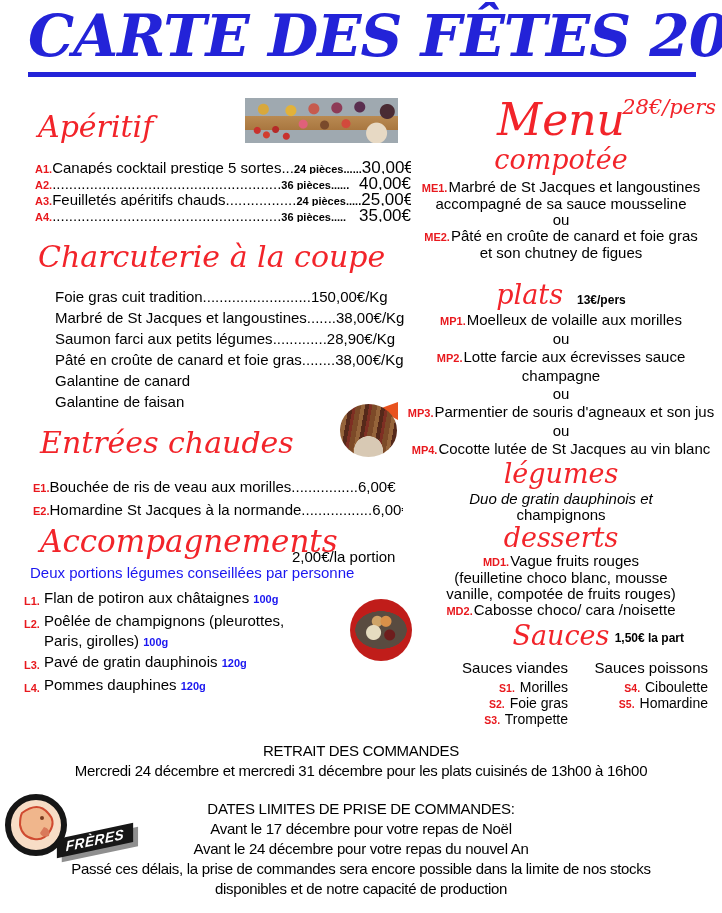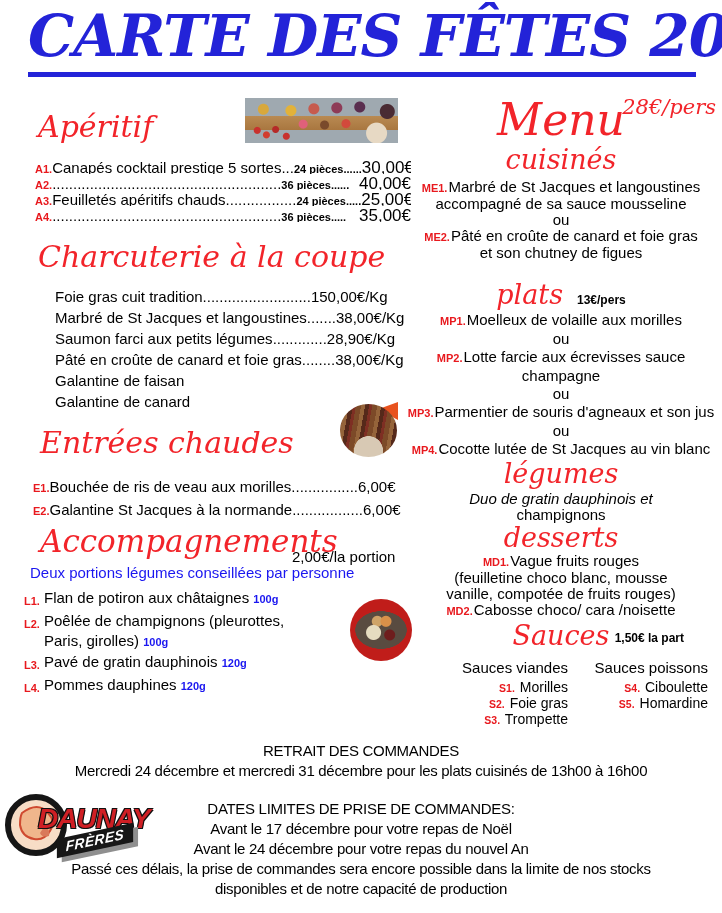--- a/index.html
+++ b/index.html
@@ -167,38 +167,38 @@
         <span>Saumon farci aux petits légumes</span>
         <span>.............</span>
         <span>28,90€/Kg</span>
       </div>
     <div class="crow">
         <span>Pâté en croûte de canard et foie gras</span>
         <span>........</span>
         <span>38,00€/Kg</span>
       </div>
     <div class="crow">
+        <span>Galantine de canard</span>
+      </div>
+    <div class="crow">
         <span>Galantine de faisan</span>
-      </div>
-    <div class="crow">
-        <span>Galantine de canard</span>
       </div>
   </div>
 
   <div class="h-left script h-entrees">Entrées chaudes</div>
   <div class="elist">
     <div class="erow">
         <span class="code">E1.</span>
         <span>Bouchée de ris de veau aux morilles</span>
         <span>................</span>
         <span>6,00€</span>
       </div>
     <div class="erow">
         <span class="code">E2.</span>
-        <span>Galantine St Jacques à la normande</span>
+        <span>Homardine St Jacques à la normande</span>
         <span>.................</span>
         <span>6,00€</span>
       </div>
   </div>
 
   <div class="h-left script h-accomp">Accompagnements</div>
   <div class="portion-price">2,00€/la portion</div>
   <div class="accomp-note">Deux portions légumes conseillées par personne</div>
   <div class="llist">
     <div class="lrow">
@@ -216,21 +216,21 @@
     <div class="lrow">
         <span class="code">L4.</span>
         <span><span>Pommes dauphines</span> <span class="weight">120g</span></span>
       </div>
   </div>
 
   <div class="rcol">
     <div class="menu-price script">28€/pers</div>
     <div class="menu-title script">Menu</div>
 
-    <div class="sub script">cuisinés</div>
+    <div class="sub script">compotée</div>
     <div class="mline mt4"><span class="mcode">ME1.</span><span>Marbré de St Jacques et langoustines</span></div>
     <div class="mline">accompagné de sa sauce mousseline</div>
     <div class="mline">ou</div>
     <div class="mline"><span class="mcode">ME2.</span><span>Pâté en croûte de canard et foie gras</span></div>
     <div class="mline">et son chutney de figues</div>
 
     <div class="plats-row"><span class="sub script">plats</span><span class="small-bold">13€/pers</span></div>
     <div class="mp-block">
       <div class="mline"><span class="mcode">MP1.</span><span>Moelleux de volaille aux morilles</span></div>
       <div class="mline">ou</div>
@@ -273,21 +273,20 @@
 
   <div class="logo">
     <div class="logo-circle">
       <svg viewBox="0 0 64 64" width="64" height="64">
         <circle cx="32" cy="32" r="28" fill="#f7ddc6" stroke="#161616" stroke-width="6"></circle>
         <path d="M18 20 Q34 8 44 20 Q52 28 46 38 Q40 48 30 46 Q18 44 16 32 Q16 24 18 20 Z" fill="#f0b68c" stroke="#cf4a30" stroke-width="2"></path>
         <path d="M40 34 q7 2 5 9 q-7 2 -9 -3 z" fill="#d9795a"></path>
         <circle cx="38" cy="25" r="2" fill="#7a3b20"></circle>
       </svg>
     </div>
-    <div class="logo-name">DAUNAY</div>
     <div class="logo-banner">FRÈRES</div>
   </div>
 
   <div class="f-center f-dates">DATES LIMITES DE PRISE DE COMMANDES:</div>
   <div class="f-center f-d1">Avant le 17 décembre pour votre repas de Noël</div>
   <div class="f-center f-d2">Avant le 24 décembre pour votre repas du nouvel An</div>
   <div class="f-center f-notice">Passé ces délais, la prise de commandes sera encore possible dans la limite de nos stocks disponibles et de notre capacité de production</div>
 
 </div>
 

